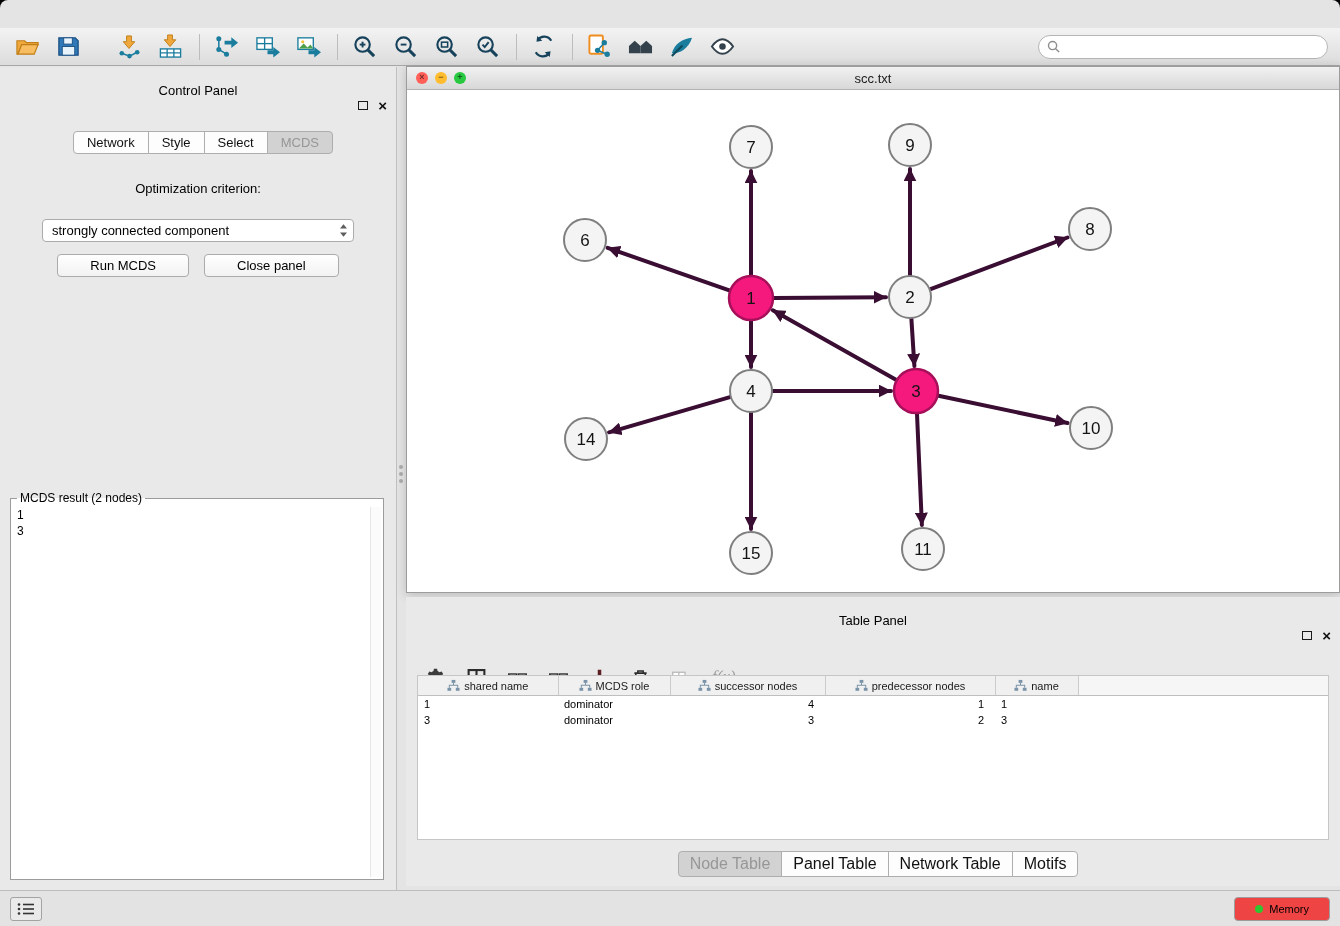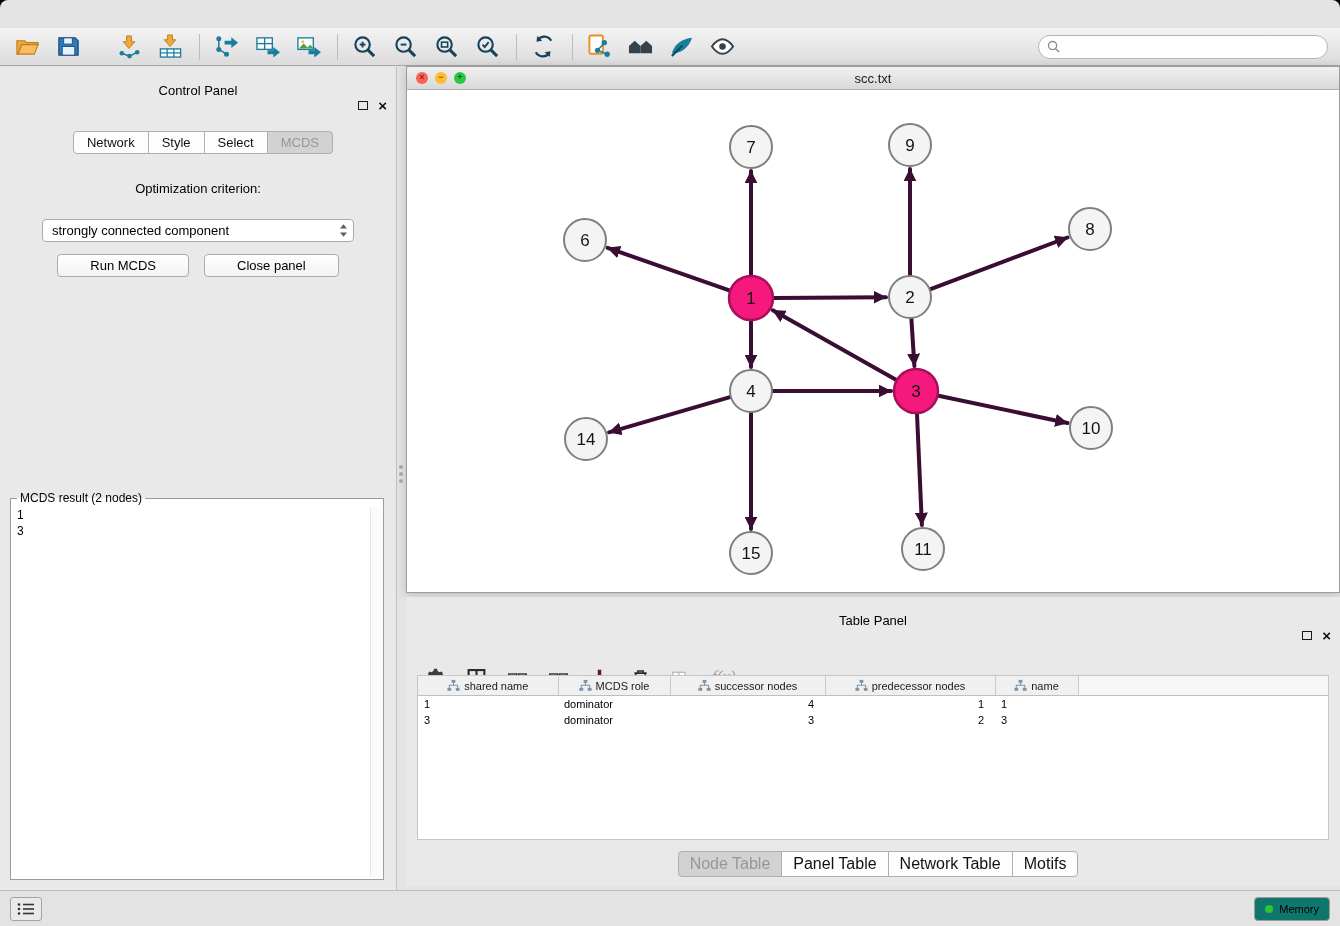--- a/index.html
+++ b/index.html
@@ -68,22 +68,22 @@
   th.filler{border-right:none;background:#f6f6f6;cursor:default;}
   td{height:16px;font-size:11px;padding:0 6px;white-space:nowrap;color:#000;}
   td.num{text-align:right;padding-right:11px;}
   .tp-tabs{position:absolute;bottom:9px;left:0;right:0;display:flex;justify-content:center;}
   .tp-tabs .seg-tab{font-size:16px;padding:3px 11px;}
   
   .statusbar{position:absolute;left:0;right:0;bottom:0;height:36px;background:#e3e3e3;border-top:1px solid #bdbdbd;
              display:flex;align-items:center;padding:0 10px;box-sizing:border-box;}
   .status-btn{width:30px;height:22px;border:1px solid #a3a3a3;border-radius:3px;background:#eaeaea;display:flex;
               align-items:center;justify-content:center;cursor:pointer;}
-  .memory-btn{margin-left:auto;height:22px;border:1px solid #9d9d9d;border-radius:4px;background:#0f766e;display:flex;
-              align-items:center;gap:6px;padding:0 10px;font-size:11px;cursor:pointer;color:#000;}
+  .memory-btn{margin-left:auto;height:22px;border:1px solid #9d9d9d;border-radius:4px;background:#ef4444;display:flex;
+              align-items:center;gap:6px;padding:0 20px;font-size:11px;cursor:pointer;color:#000;}
   .mem-dot{width:8px;height:8px;border-radius:50%;}
 </style>
 </head>
 <body>
 
 <div class="app">
 
 
   <div class="toolbar">
     <span id="toolbar-icons" style="display:flex;align-items:center;">

